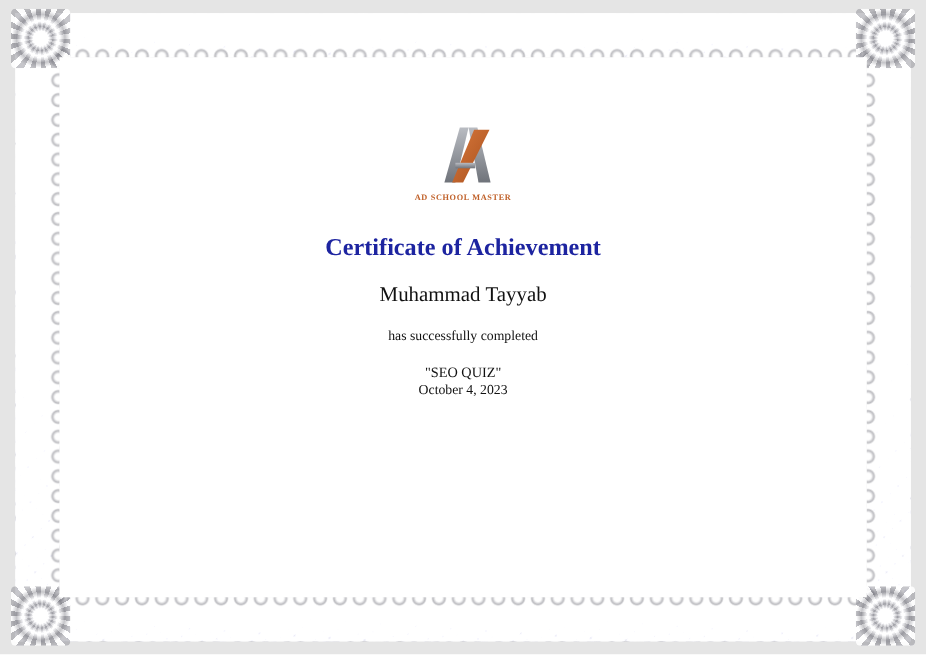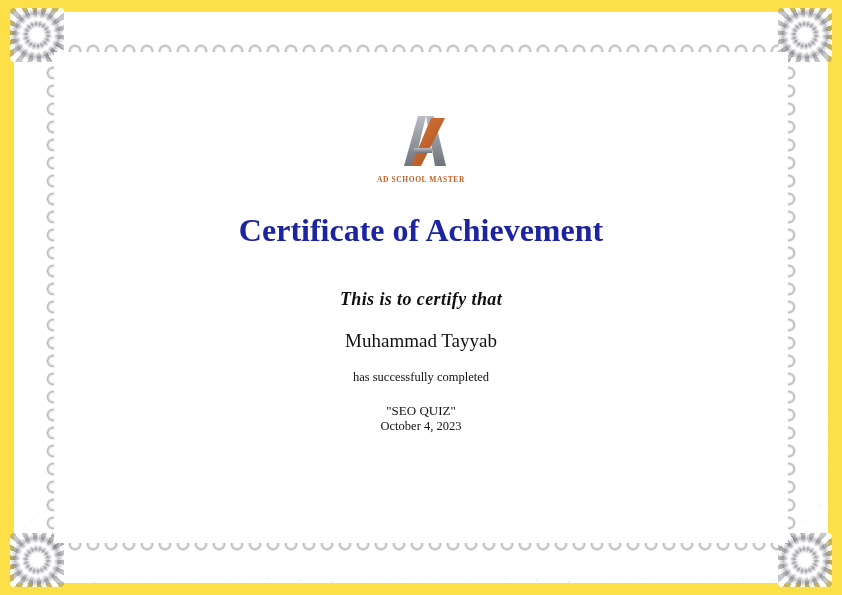--- a/index.html
+++ b/index.html
@@ -11,21 +11,21 @@
     width: 842px;
     height: 595px;
     overflow: hidden;
     font-family: "Liberation Serif", serif;
   }
 
   #certificate-page {
     position: relative;
     width: 842px;
     height: 595px;
-    background: #fde047;
+    background: #e5e5e5;
     box-sizing: border-box;
   }
 
   
   .border-frame {
     position: absolute;
     left: 14px;
     top: 12px;
     width: 814px;
     height: 571px;
@@ -139,21 +139,21 @@
     font-family: "Liberation Serif", serif;
     font-size: 7.5px;
     letter-spacing: 0.6px;
     color: #c0612a;
     font-weight: bold;
   }
 
   .cert-title {
     margin-top: 28px;
     font-family: "Liberation Serif", serif;
-    font-size: 32px;
+    font-size: 22px;
     font-weight: bold;
     color: #1d24a0;
   }
 
   .certify-line {
     margin-top: 40px;
     font-family: "Liberation Serif", serif;
     font-style: italic;
     font-weight: bold;
     font-size: 18px;
@@ -238,21 +238,20 @@
           <polygon points="55,8 63,8 75,58 64,58" fill="url(#grayGrad)"></polygon>
           <polygon points="60,10 74,10 50,58 40,58" fill="url(#orangeGrad)"></polygon>
           <rect x="43" y="40" width="18" height="5" fill="url(#grayGrad)"></rect>
         </svg>
       </div>
     </div>
     <div class="logo-caption">AD SCHOOL MASTER</div>
 
     <div class="cert-title">Certificate of Achievement</div>
 
-    <div class="certify-line">This is to certify that</div>
 
     <div class="recipient">Muhammad Tayyab</div>
 
     <div class="completed-line">has successfully completed</div>
 
     <div class="quiz-name">"SEO QUIZ"</div>
 
 
     <div class="date-line">October 4, 2023</div>
 

